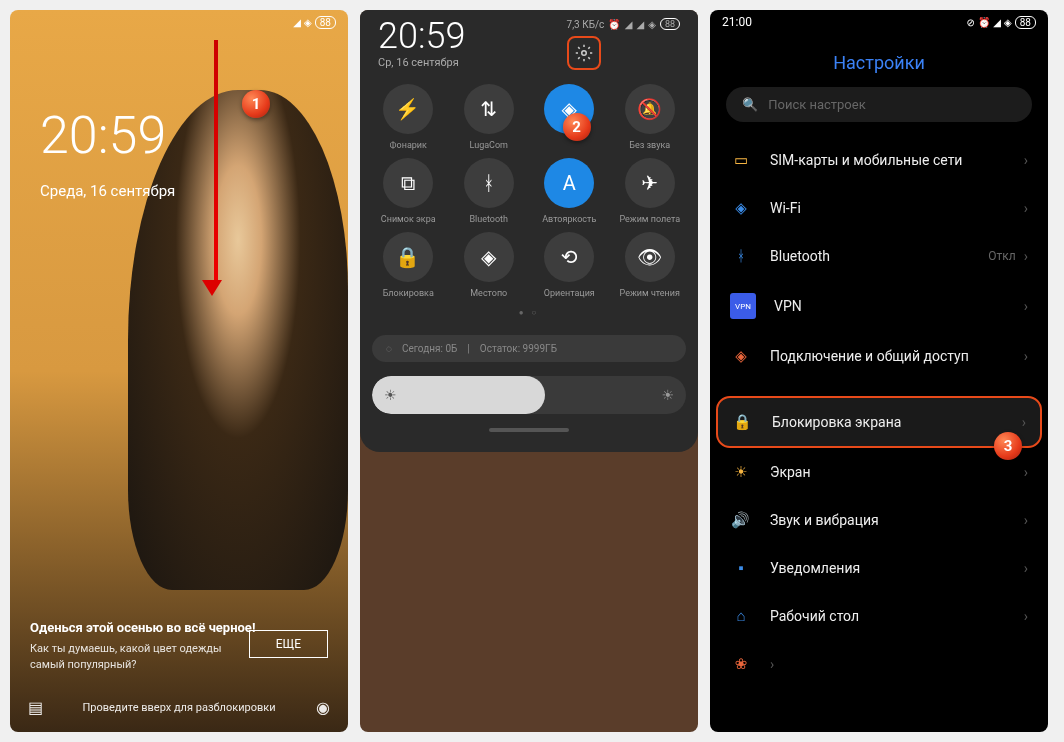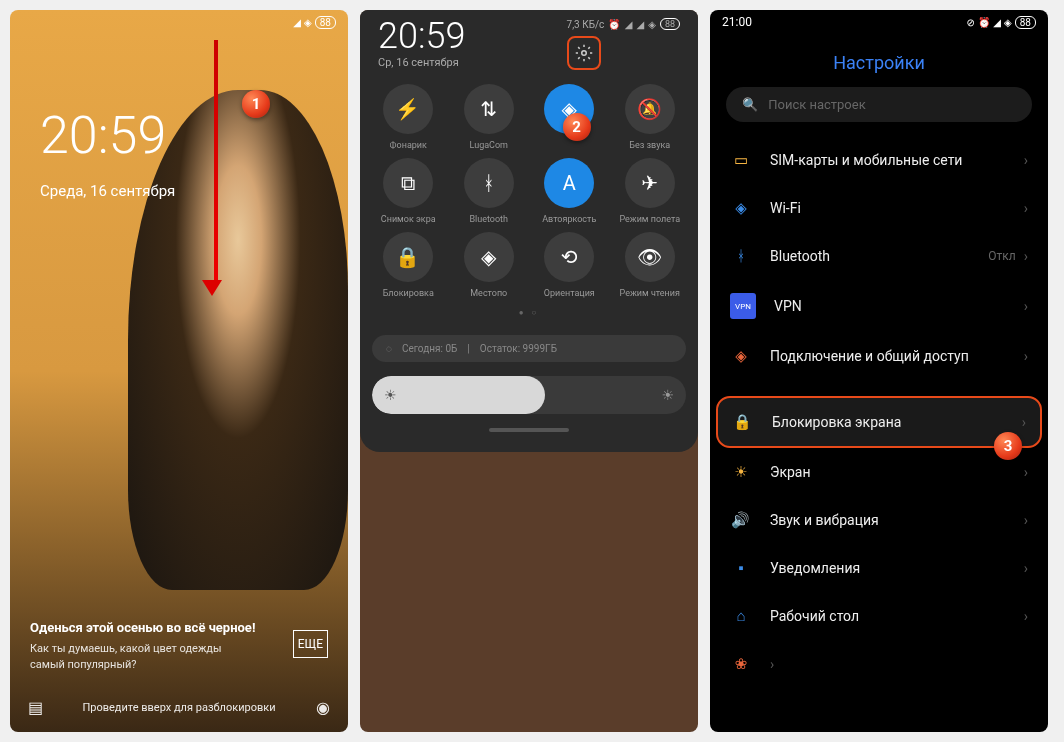--- a/index.html
+++ b/index.html
@@ -14,21 +14,21 @@
 .sb-icons span{font-size:10px}
 .batt{border:1px solid #fff;border-radius:6px;padding:0 4px;font-size:9px}
 
 .lock-time{position:absolute;top:100px;left:30px;color:#fff}
 .lock-time .time{font-size:52px;font-weight:300;line-height:1}
 .lock-time .date{font-size:15px;margin-top:20px}
 .girl{position:absolute;top:80px;right:0;width:220px;height:500px;background:radial-gradient(ellipse at 50% 30%,#e8c89a 0%,#d4a574 15%,#3a2815 40%,#1a1510 100%);border-radius:50% 40% 20% 20%}
 .lock-bottom{position:absolute;bottom:60px;left:20px;right:20px;color:#fff}
 .lock-headline{font-size:13px;font-weight:700;margin-bottom:6px}
 .lock-sub{font-size:11px;opacity:.85;line-height:1.4;display:inline-block;width:200px}
-.more-btn{position:absolute;right:0;top:10px;border:1px solid #fff;padding:6px 4px;font-size:12px;color:#fff}
+.more-btn{position:absolute;right:0;top:10px;border:1px solid #fff;padding:6px 26px;font-size:12px;color:#fff}
 .unlock-hint{position:absolute;bottom:18px;left:0;right:0;text-align:center;color:#fff;font-size:11px;opacity:.9;display:flex;align-items:center;justify-content:center;gap:10px}
 .unlock-hint .ic{position:absolute;font-size:16px}
 .cam-ic{right:18px}.card-ic{left:18px}
 .arrow1{position:absolute;top:30px;left:200px;z-index:10}
 .arrow-line{width:4px;height:240px;background:linear-gradient(180deg,#c00,#e00);margin:0 auto}
 .arrow-head{width:0;height:0;border-left:10px solid transparent;border-right:10px solid transparent;border-top:16px solid #d00;margin-left:-8px}
 .badge{width:28px;height:28px;border-radius:50%;background:radial-gradient(circle at 35% 30%,#ff8855,#e63a1a 60%,#a02010);color:#fff;font-weight:bold;display:flex;align-items:center;justify-content:center;font-size:15px;box-shadow:0 2px 4px rgba(0,0,0,.4);position:absolute;z-index:20}
 .b1{top:80px;left:232px}
 .b2{top:75px;right:8px}
 .b3{bottom:-14px;right:18px}

